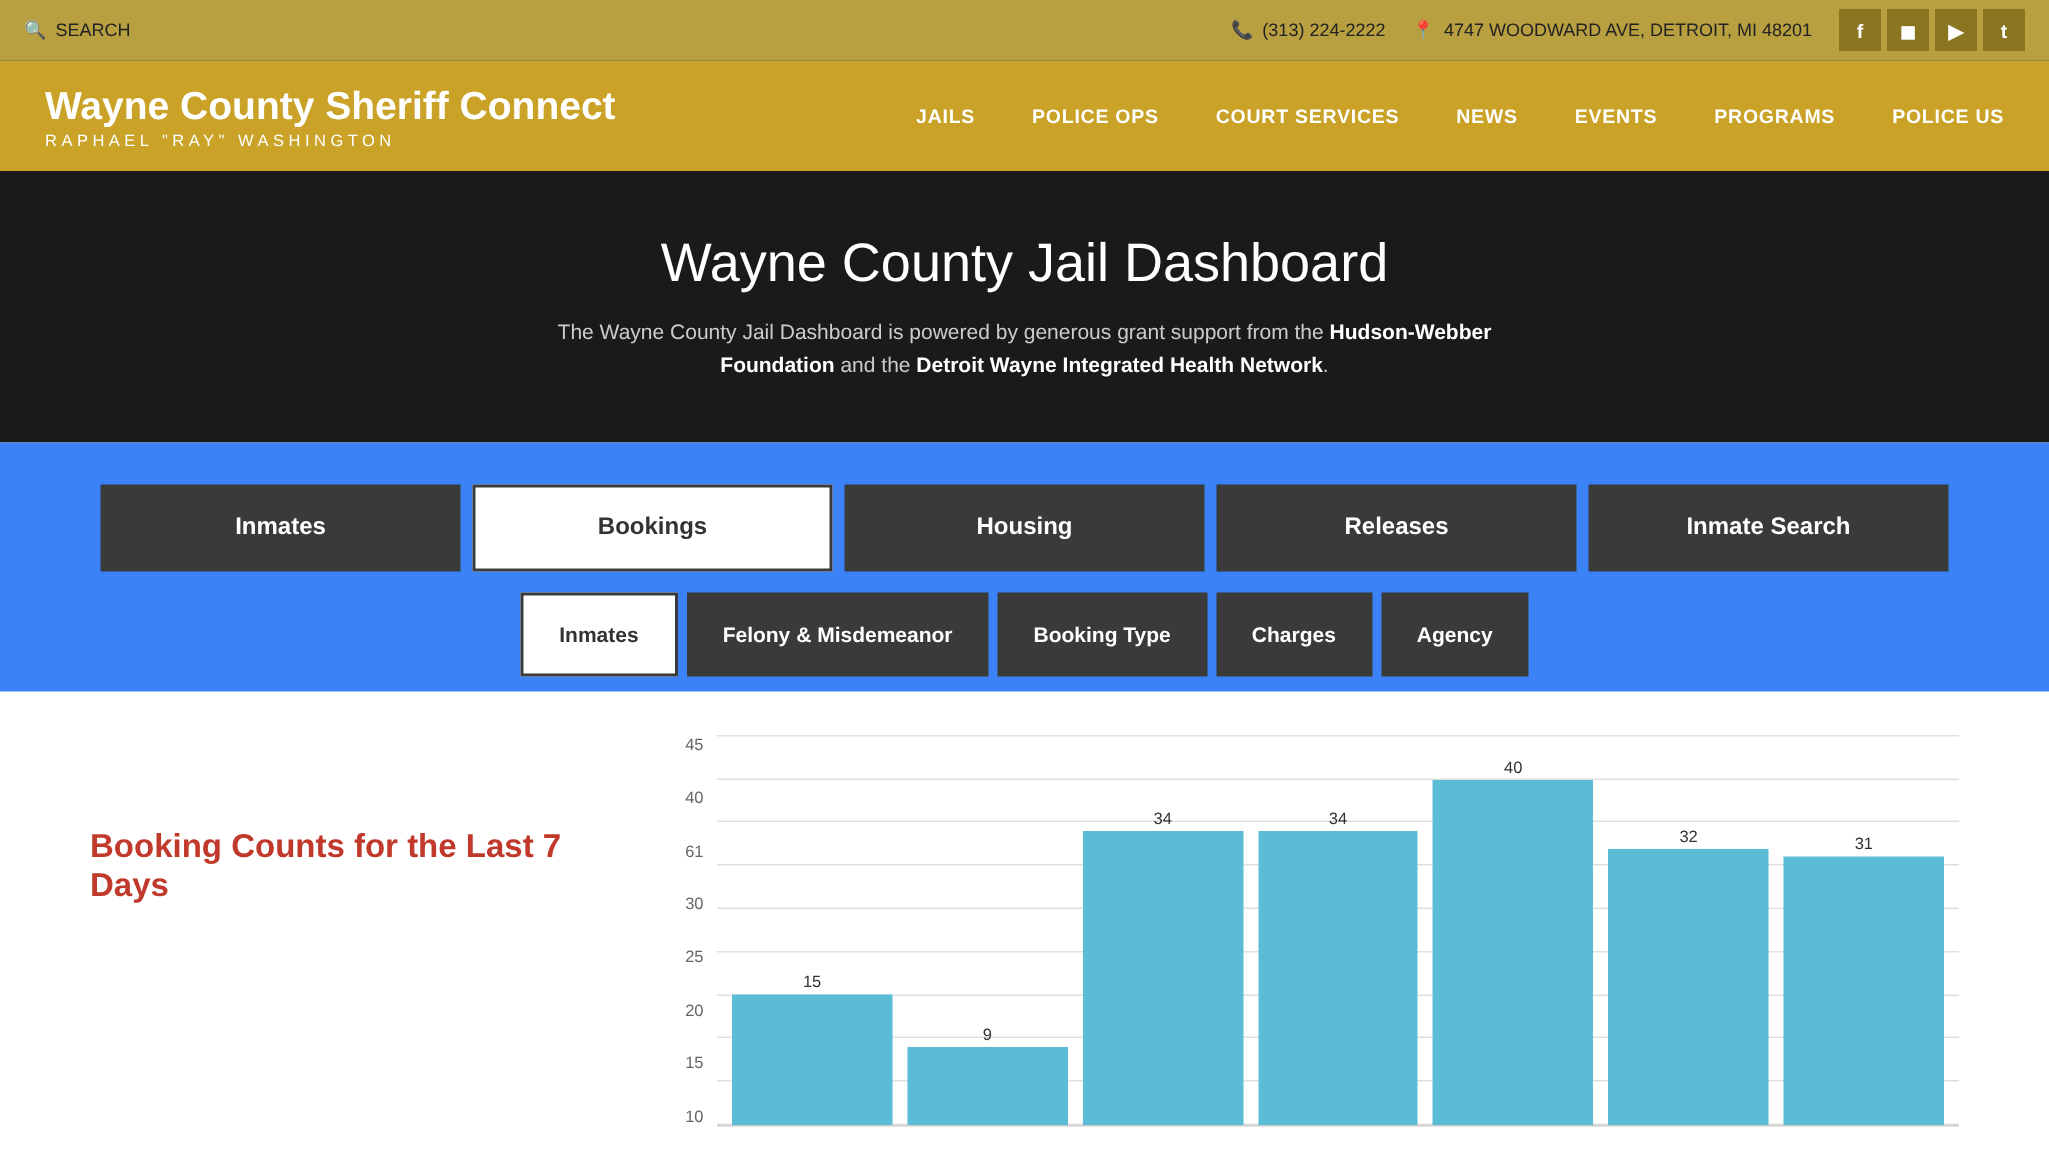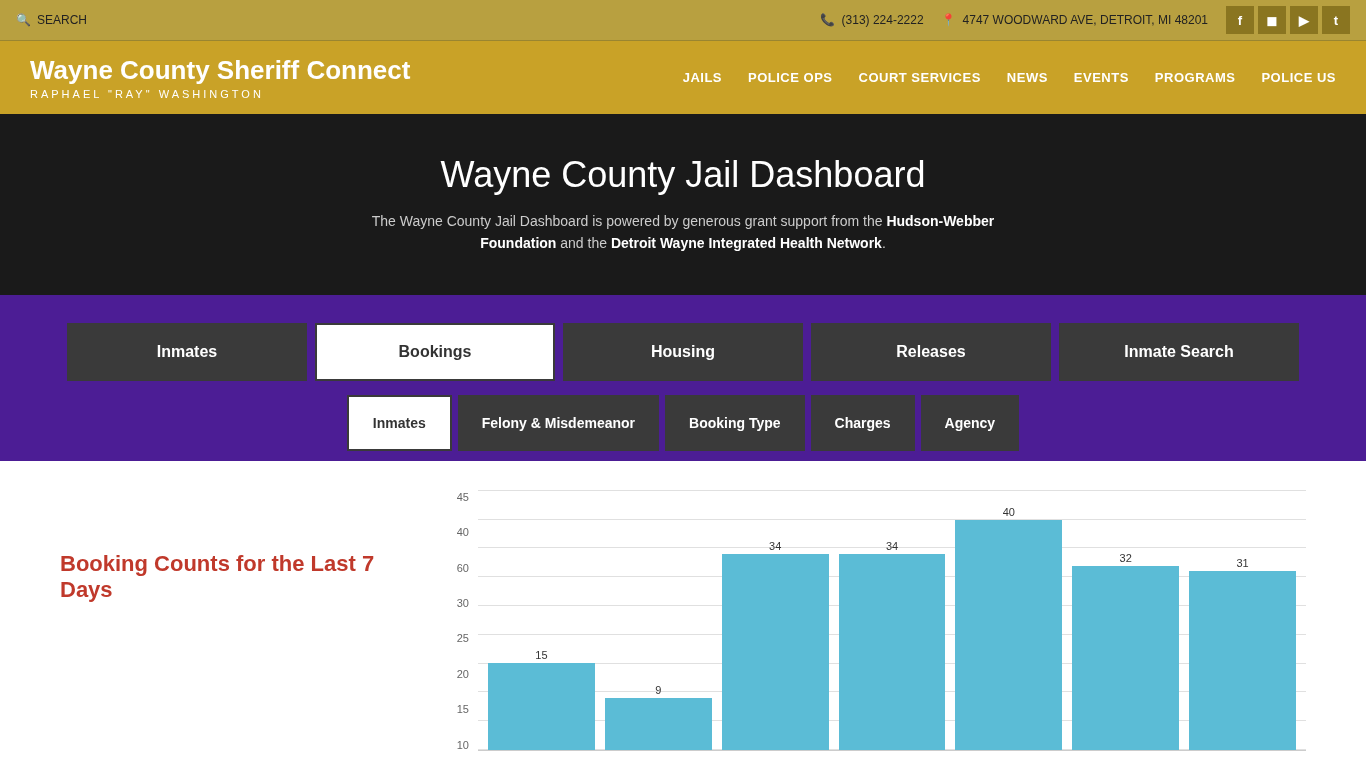--- a/index.html
+++ b/index.html
@@ -35,21 +35,21 @@
     .header {
       background: #c9a227;
       padding: 14px 30px;
       display: flex;
       align-items: center;
       justify-content: space-between;
     }
     .header-brand { }
     .header-brand h1 { color: #fff; font-size: 26px; font-weight: bold; }
     .header-brand p { color: #fff; font-size: 11px; letter-spacing: 3px; margin-top: 2px; }
-    .header-nav { display: flex; gap: 26px; }
+    .header-nav { display: flex; gap: 38px; }
     .header-nav a {
       color: #fff;
       text-decoration: none;
       font-size: 13px;
       font-weight: bold;
       letter-spacing: 0.5px;
     }
 
     
     .hero {
@@ -58,21 +58,21 @@
       text-align: center;
       padding: 40px 20px;
     }
     .hero h2 { font-size: 36px; font-weight: 300; margin-bottom: 14px; }
     .hero p { font-size: 14px; color: #ccc; max-width: 700px; margin: 0 auto; line-height: 1.6; }
     .hero p strong { color: #fff; font-weight: bold; }
 
     
     .nav-section {
       padding: 28px 60px 10px;
-      background: #4c1d95;
+      background: #3b82f6;
     }
     .nav-row-1 {
       display: flex;
       gap: 0;
       justify-content: center;
       margin-bottom: 14px;
     }
     .nav-btn-dark {
       background: #3a3a3a;
       color: #fff;
@@ -291,21 +291,21 @@
 <div class="content-area">
   <div class="content-left">
     <h3>Booking Counts for the Last 7 Days</h3>
   </div>
   <div class="chart-container">
     <div class="chart-wrapper">
       <div class="chart-area">
         <div class="y-axis">
           <span class="y-label">45</span>
           <span class="y-label">40</span>
-          <span class="y-label">60</span>
+          <span class="y-label">61</span>
           <span class="y-label">30</span>
           <span class="y-label">25</span>
           <span class="y-label">20</span>
           <span class="y-label">15</span>
           <span class="y-label">10</span>
         </div>
         <div class="chart-plot">
           <div class="gridlines">
             <div class="gridline" style="bottom: 100%;"></div>
             <div class="gridline" style="bottom: 88.9%;"></div>

